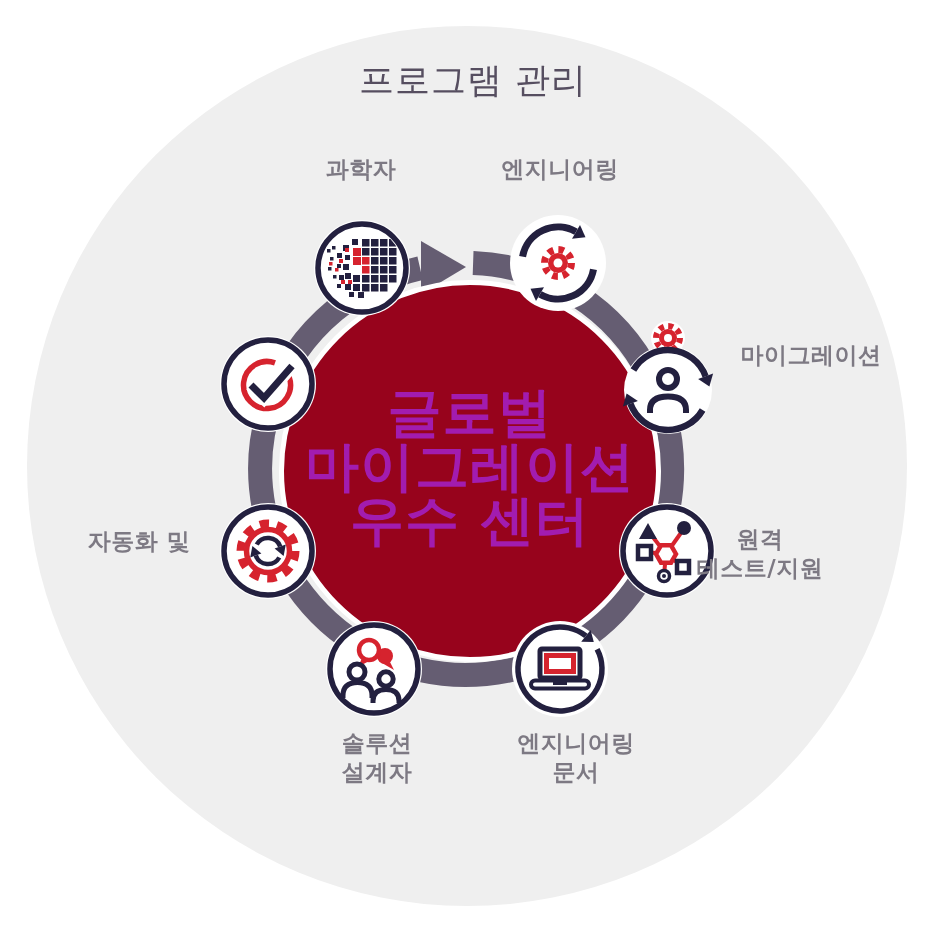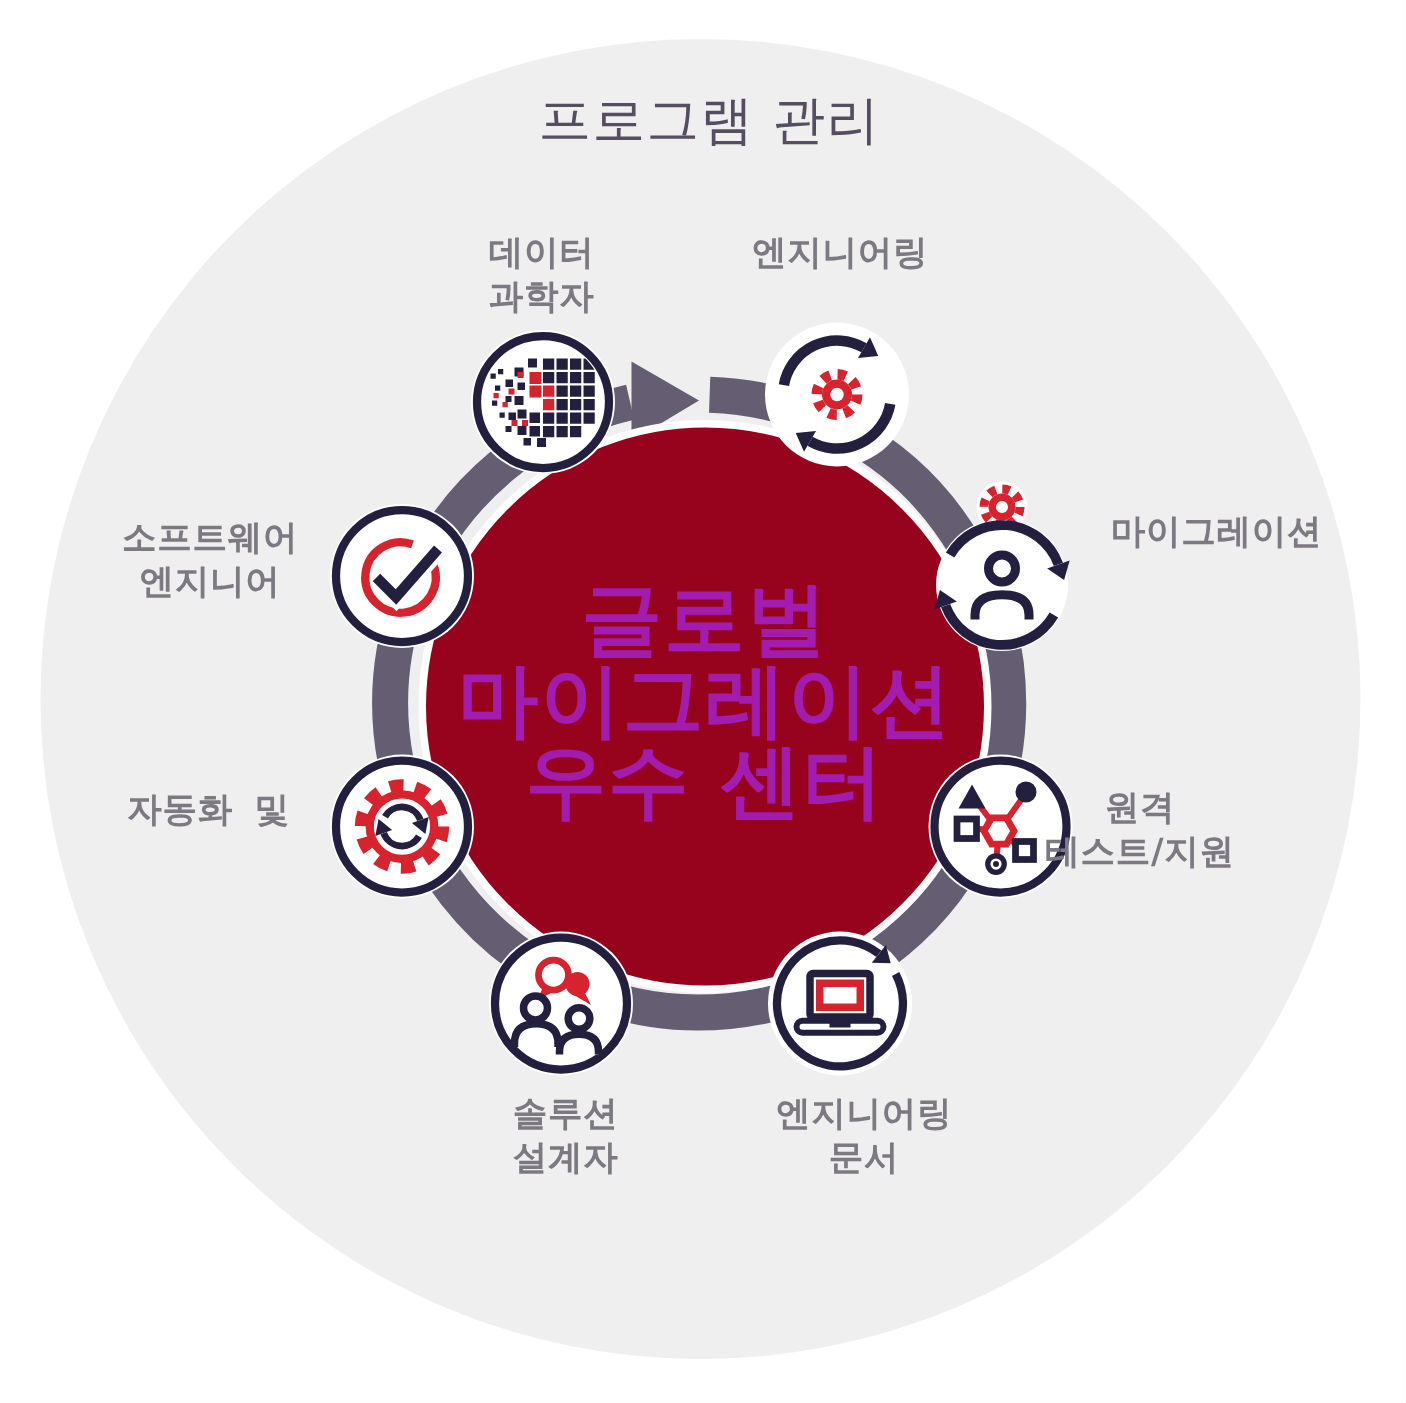--- a/index.html
+++ b/index.html
@@ -198,21 +198,20 @@
 
   <svg class="node-icon" style="left:218px;top:334px;" width="100" height="100" viewBox="0 0 100 100">
     <circle cx="50" cy="50" r="48" fill="#fff"></circle>
     <circle cx="50" cy="50" r="44" fill="#fff" stroke="#23203f" stroke-width="5.5"></circle>
     <path d="M 71.1 43 A 23.5 23.5 0 1 1 57 28.9" fill="none" stroke="#d6232e" stroke-width="5.5"></path>
     <polyline points="33,51 46,64 74,32" fill="none" stroke="#fff" stroke-width="13"></polyline>
     <polyline points="33,51 46,64 74,32" fill="none" stroke="#23203f" stroke-width="7"></polyline>
   </svg>
 
   <div class="lbl" style="left:261px;top:155px;">
-    <span>데이터</span>
     <span>과학자</span>
   </div>
 
   <div class="lbl" style="left:460px;top:155px;">
     <span>엔지니어링</span>
   </div>
 
   <div class="lbl lbl-wide" style="left:701px;top:341px;">
     <span>마이그레이션</span>
   </div>
@@ -225,22 +224,18 @@
   <div class="lbl" style="left:476px;top:729px;">
     <span>엔지니어링</span>
     <span>문서</span>
   </div>
 
   <div class="lbl" style="left:277px;top:729px;">
     <span>솔루션</span>
     <span>설계자</span>
   </div>
 
-  <div class="lbl" style="left:39px;top:527px;font-family:Liberation Mono, monospace;">
+  <div class="lbl" style="left:39px;top:527px;">
     <span>자동화 및</span>
   </div>
 
-  <div class="lbl" style="left:40px;top:345px;">
-    <span>소프트웨어</span>
-    <span>엔지니어</span>
-  </div>
 
 </div>
 
 </body></html>

